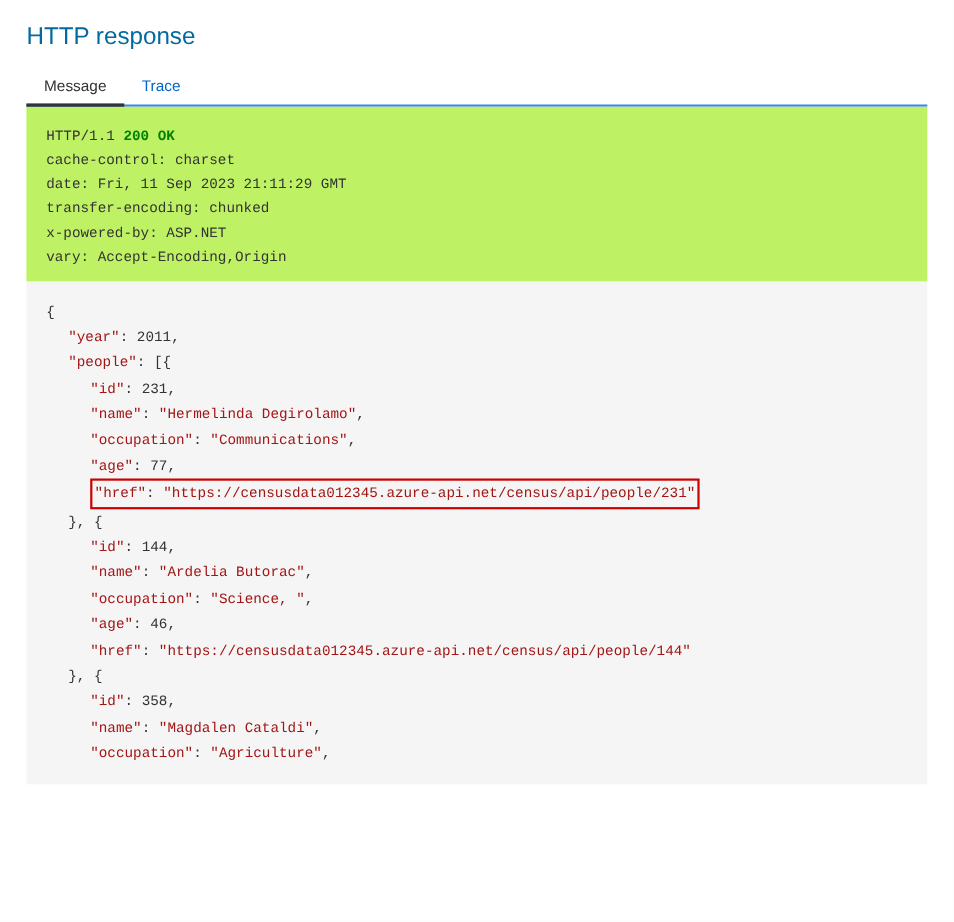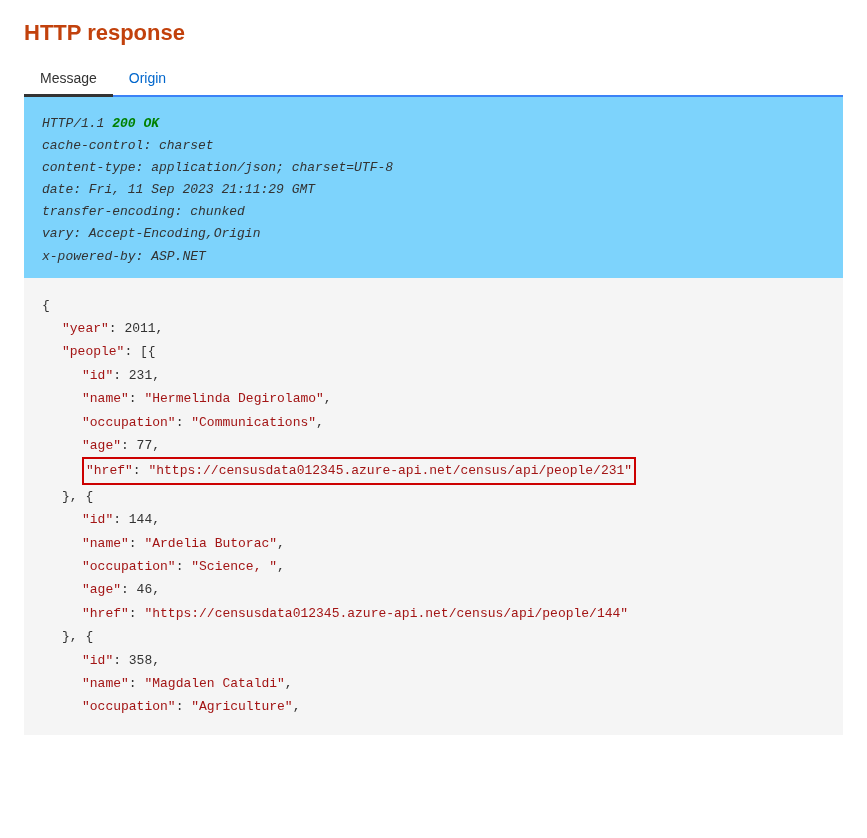--- a/index.html
+++ b/index.html
@@ -12,22 +12,22 @@
       font-family: 'Segoe UI', Arial, sans-serif;
       background: #fff;
       color: #333;
       width: 867px;
       min-height: 838px;
       padding: 20px 24px;
     }
 
     .page-title {
       font-size: 22px;
-      font-weight: 700;
-      color: #c2410c;
+      font-weight: 400;
+      color: #0369a1;
       margin-bottom: 16px;
     }
 
     .tabs-container {
       display: flex;
       border-bottom: 2px solid #3b82f6;
       margin-bottom: 0;
     }
 
     .tab {
@@ -43,27 +43,26 @@
       color: #333;
       border-bottom: 3px solid #333;
       font-weight: 500;
     }
 
     .tab.inactive {
       color: #0066cc;
     }
 
     .response-headers {
-      background: #7dd3fc;
+      background: #bef264;
       padding: 16px 18px 10px 18px;
       font-family: 'Courier New', Consolas, monospace;
       font-size: 13px;
       line-height: 1.7;
       color: #333;
-      font-style: italic;
     }
 
     .status-ok {
       color: #008000;
       font-weight: bold;
     }
 
     .json-body {
       background: #f5f5f5;
       padding: 6px 18px 16px 18px;
@@ -107,34 +106,33 @@
 </head>
 <body>
 
 <h1 class="page-title">HTTP response</h1>
 
 <div class="tabs-container">
   <div class="tab active">
     <span>Message</span>
   </div>
   <div class="tab inactive">
-    <span>Origin</span>
+    <span>Trace</span>
   </div>
 </div>
 
 <div class="response-headers">
   <span class="line">
     <span>HTTP/1.1 </span><span class="status-ok">200 OK</span>
   </span>
   <span class="line">cache-control: charset</span>
-  <span class="line">content-type: application/json; charset=UTF-8</span>
   <span class="line">date: Fri, 11 Sep 2023 21:11:29 GMT</span>
   <span class="line">transfer-encoding: chunked</span>
+  <span class="line">x-powered-by: ASP.NET</span>
   <span class="line">vary: Accept-Encoding,Origin</span>
-  <span class="line">x-powered-by: ASP.NET</span>
 </div>
 
 <div class="separator"></div>
 
 <div class="json-body">
   <span class="line">{</span>
 
   <span class="line indent-1">
     <span class="json-key">"year"</span>: 2011,
   </span>

